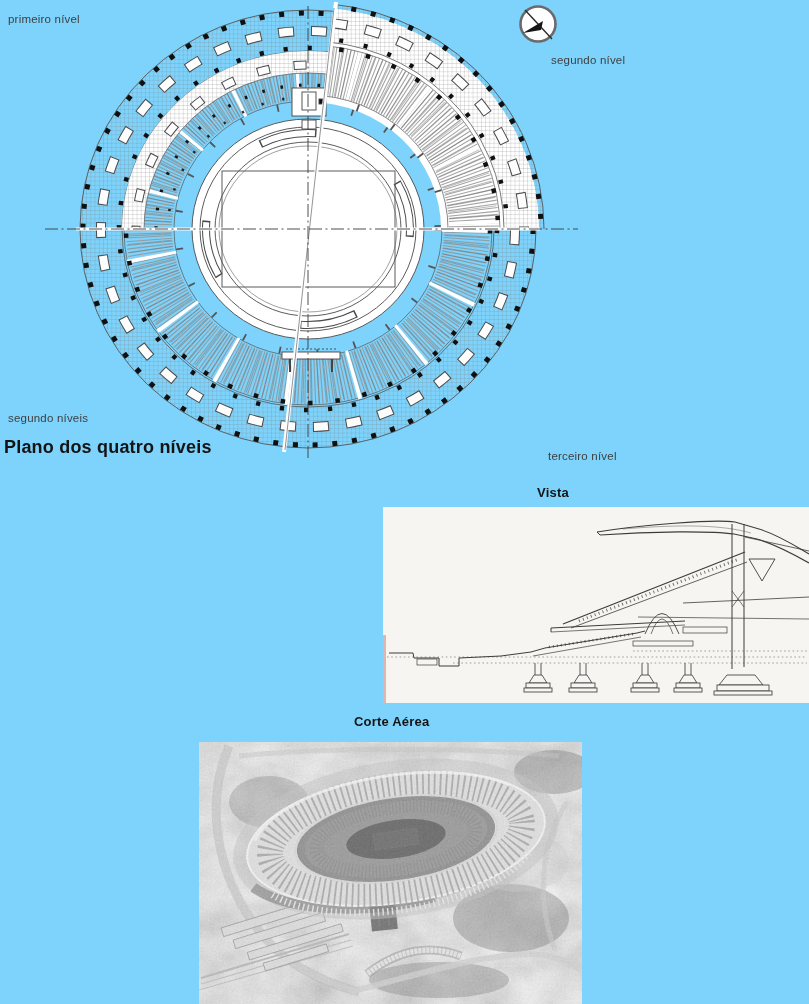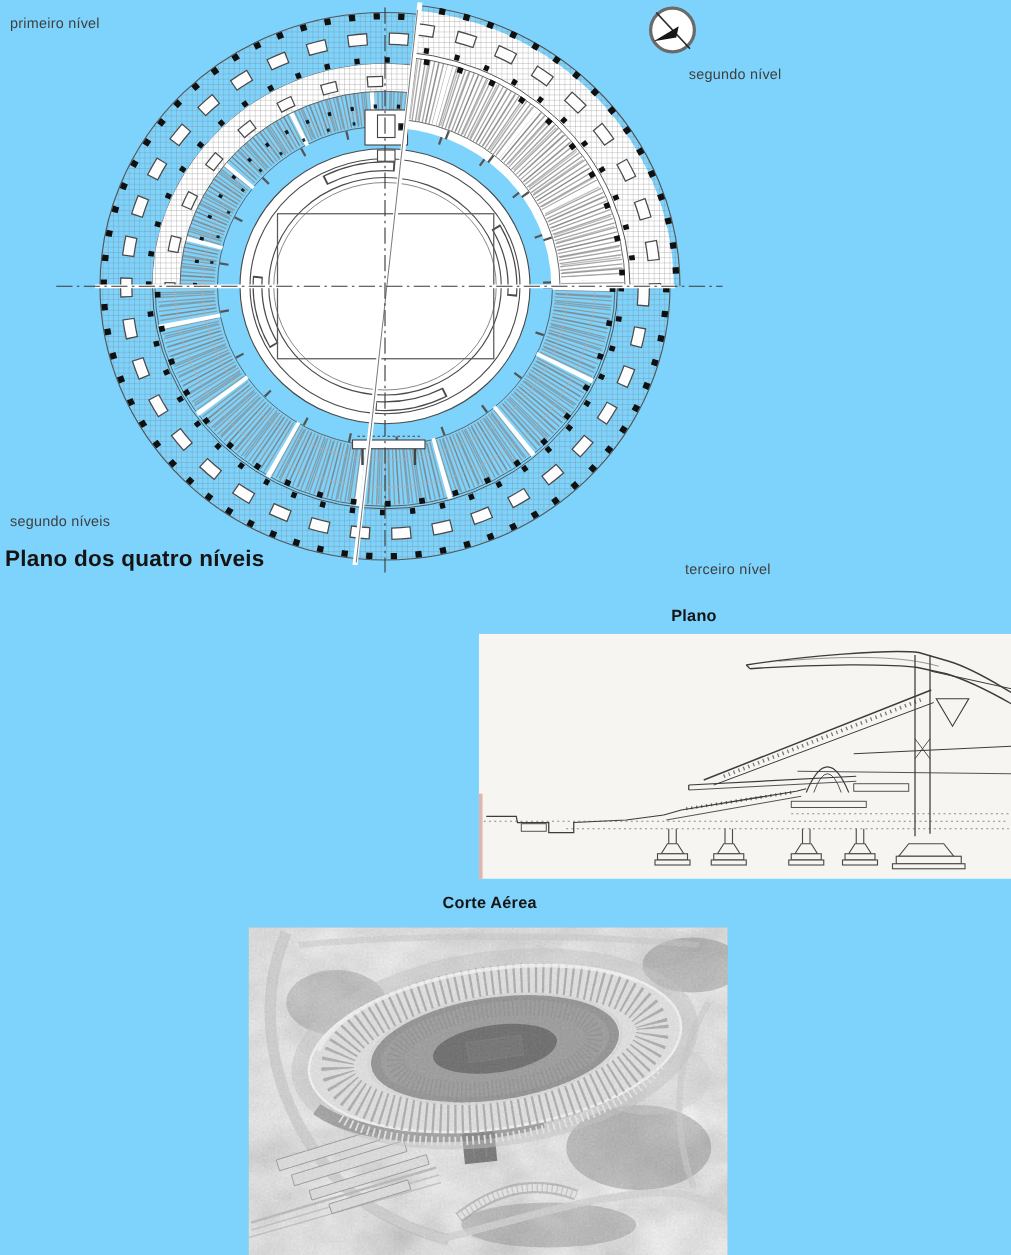--- a/index.html
+++ b/index.html
@@ -110,21 +110,21 @@
     <line x1="11" y1="10" x2="38" y2="39" stroke="#2c2c2c" stroke-width="1.4"></line>
     <polygon points="29,21 9,33 27,30" fill="#161616"></polygon>
   </svg>
 
   <div class="lbl" style="left:8px;top:13px">primeiro nível</div>
   <div class="lbl" style="left:551px;top:54px">segundo nível</div>
   <div class="lbl" style="left:8px;top:412px">segundo níveis</div>
   <div class="lbl" style="left:548px;top:450px">terceiro nível</div>
 
   <div class="cap" style="left:4px;top:437px;font-size:18px">Plano dos quatro níveis</div>
-  <div class="cap" style="left:537px;top:485px">Plano</div>
+  <div class="cap" style="left:537px;top:485px">Vista</div>
   <div class="cap" style="left:354px;top:714px">Corte Aérea</div>
 
   <svg class="fig" style="left:383px;top:507px;width:426px;height:202px" viewBox="0 0 426 202">
     <rect x="0" y="0" width="426" height="196" fill="#f6f5f2"></rect>
     <rect x="0" y="128" width="3" height="68" fill="#d69a90" opacity="0.7"></rect>
     <g stroke="#8a8a8a" stroke-width="0.8" fill="none">
       <line x1="4" y1="150" x2="424" y2="150" stroke-dasharray="1.6 2.6"></line>
       <line x1="70" y1="156" x2="424" y2="156" stroke-dasharray="1.6 2.6"></line>
       <line x1="250" y1="144" x2="424" y2="144" stroke-dasharray="1.6 2.6"></line>
     </g>

